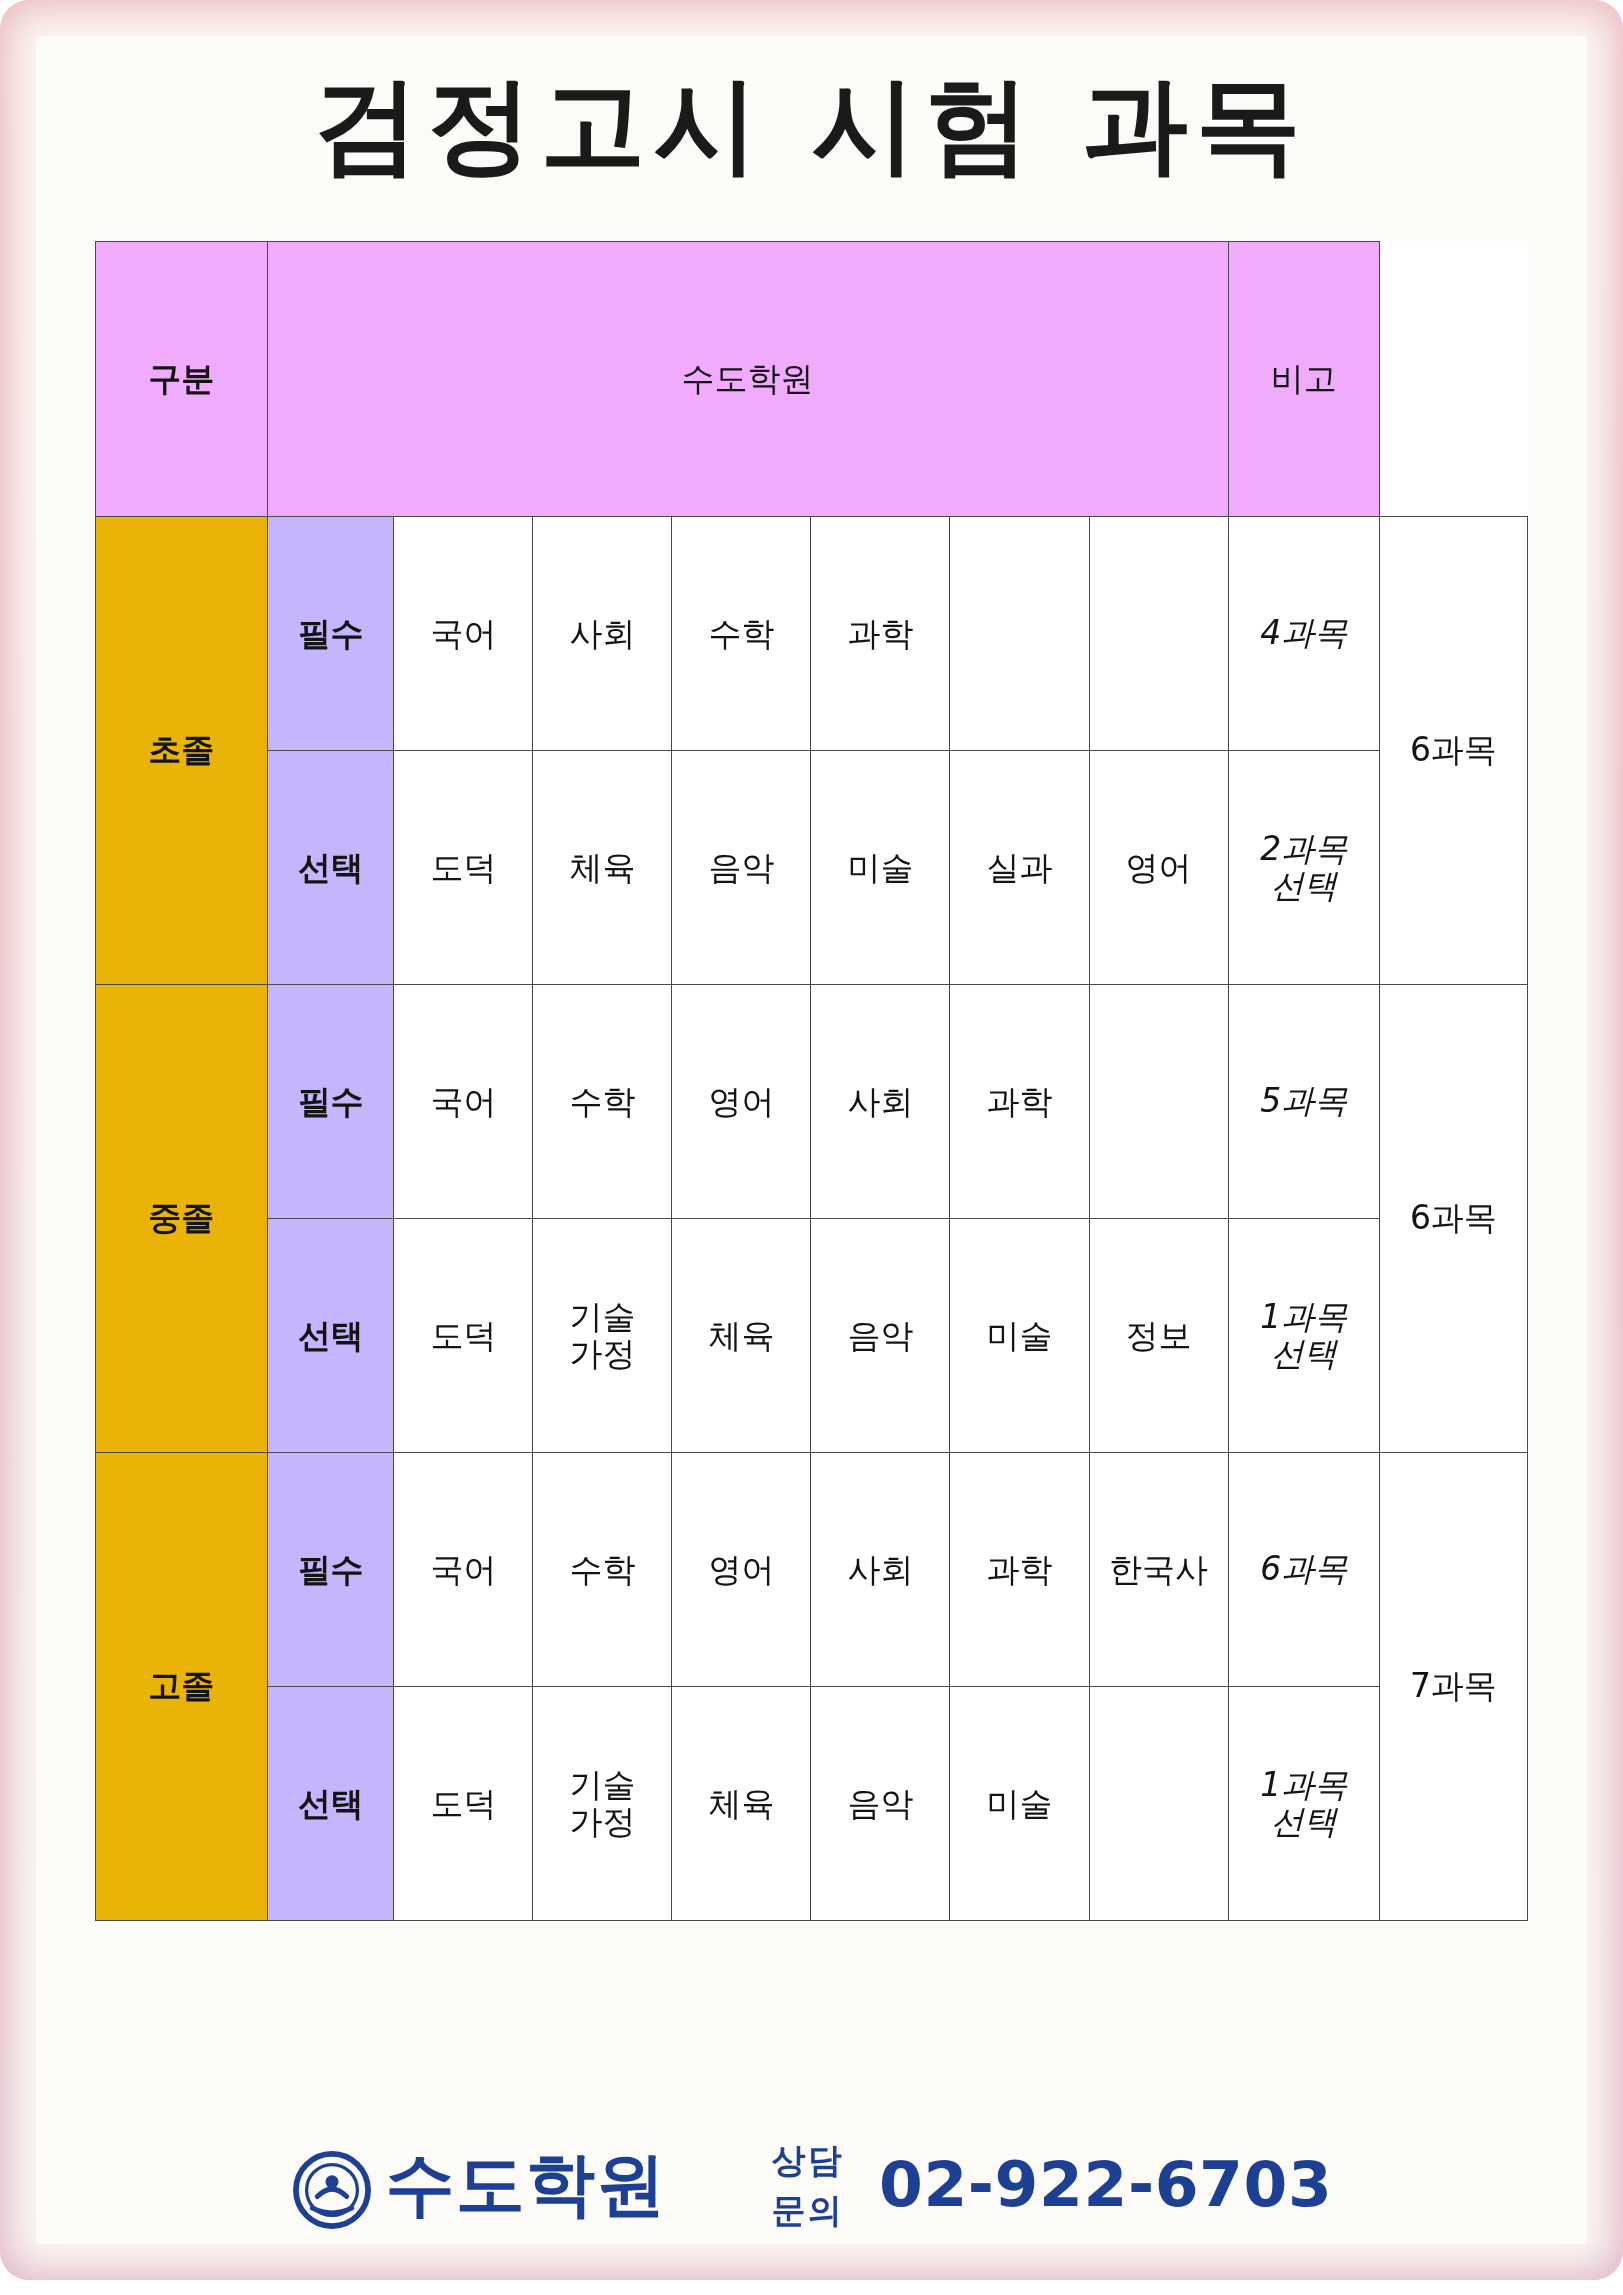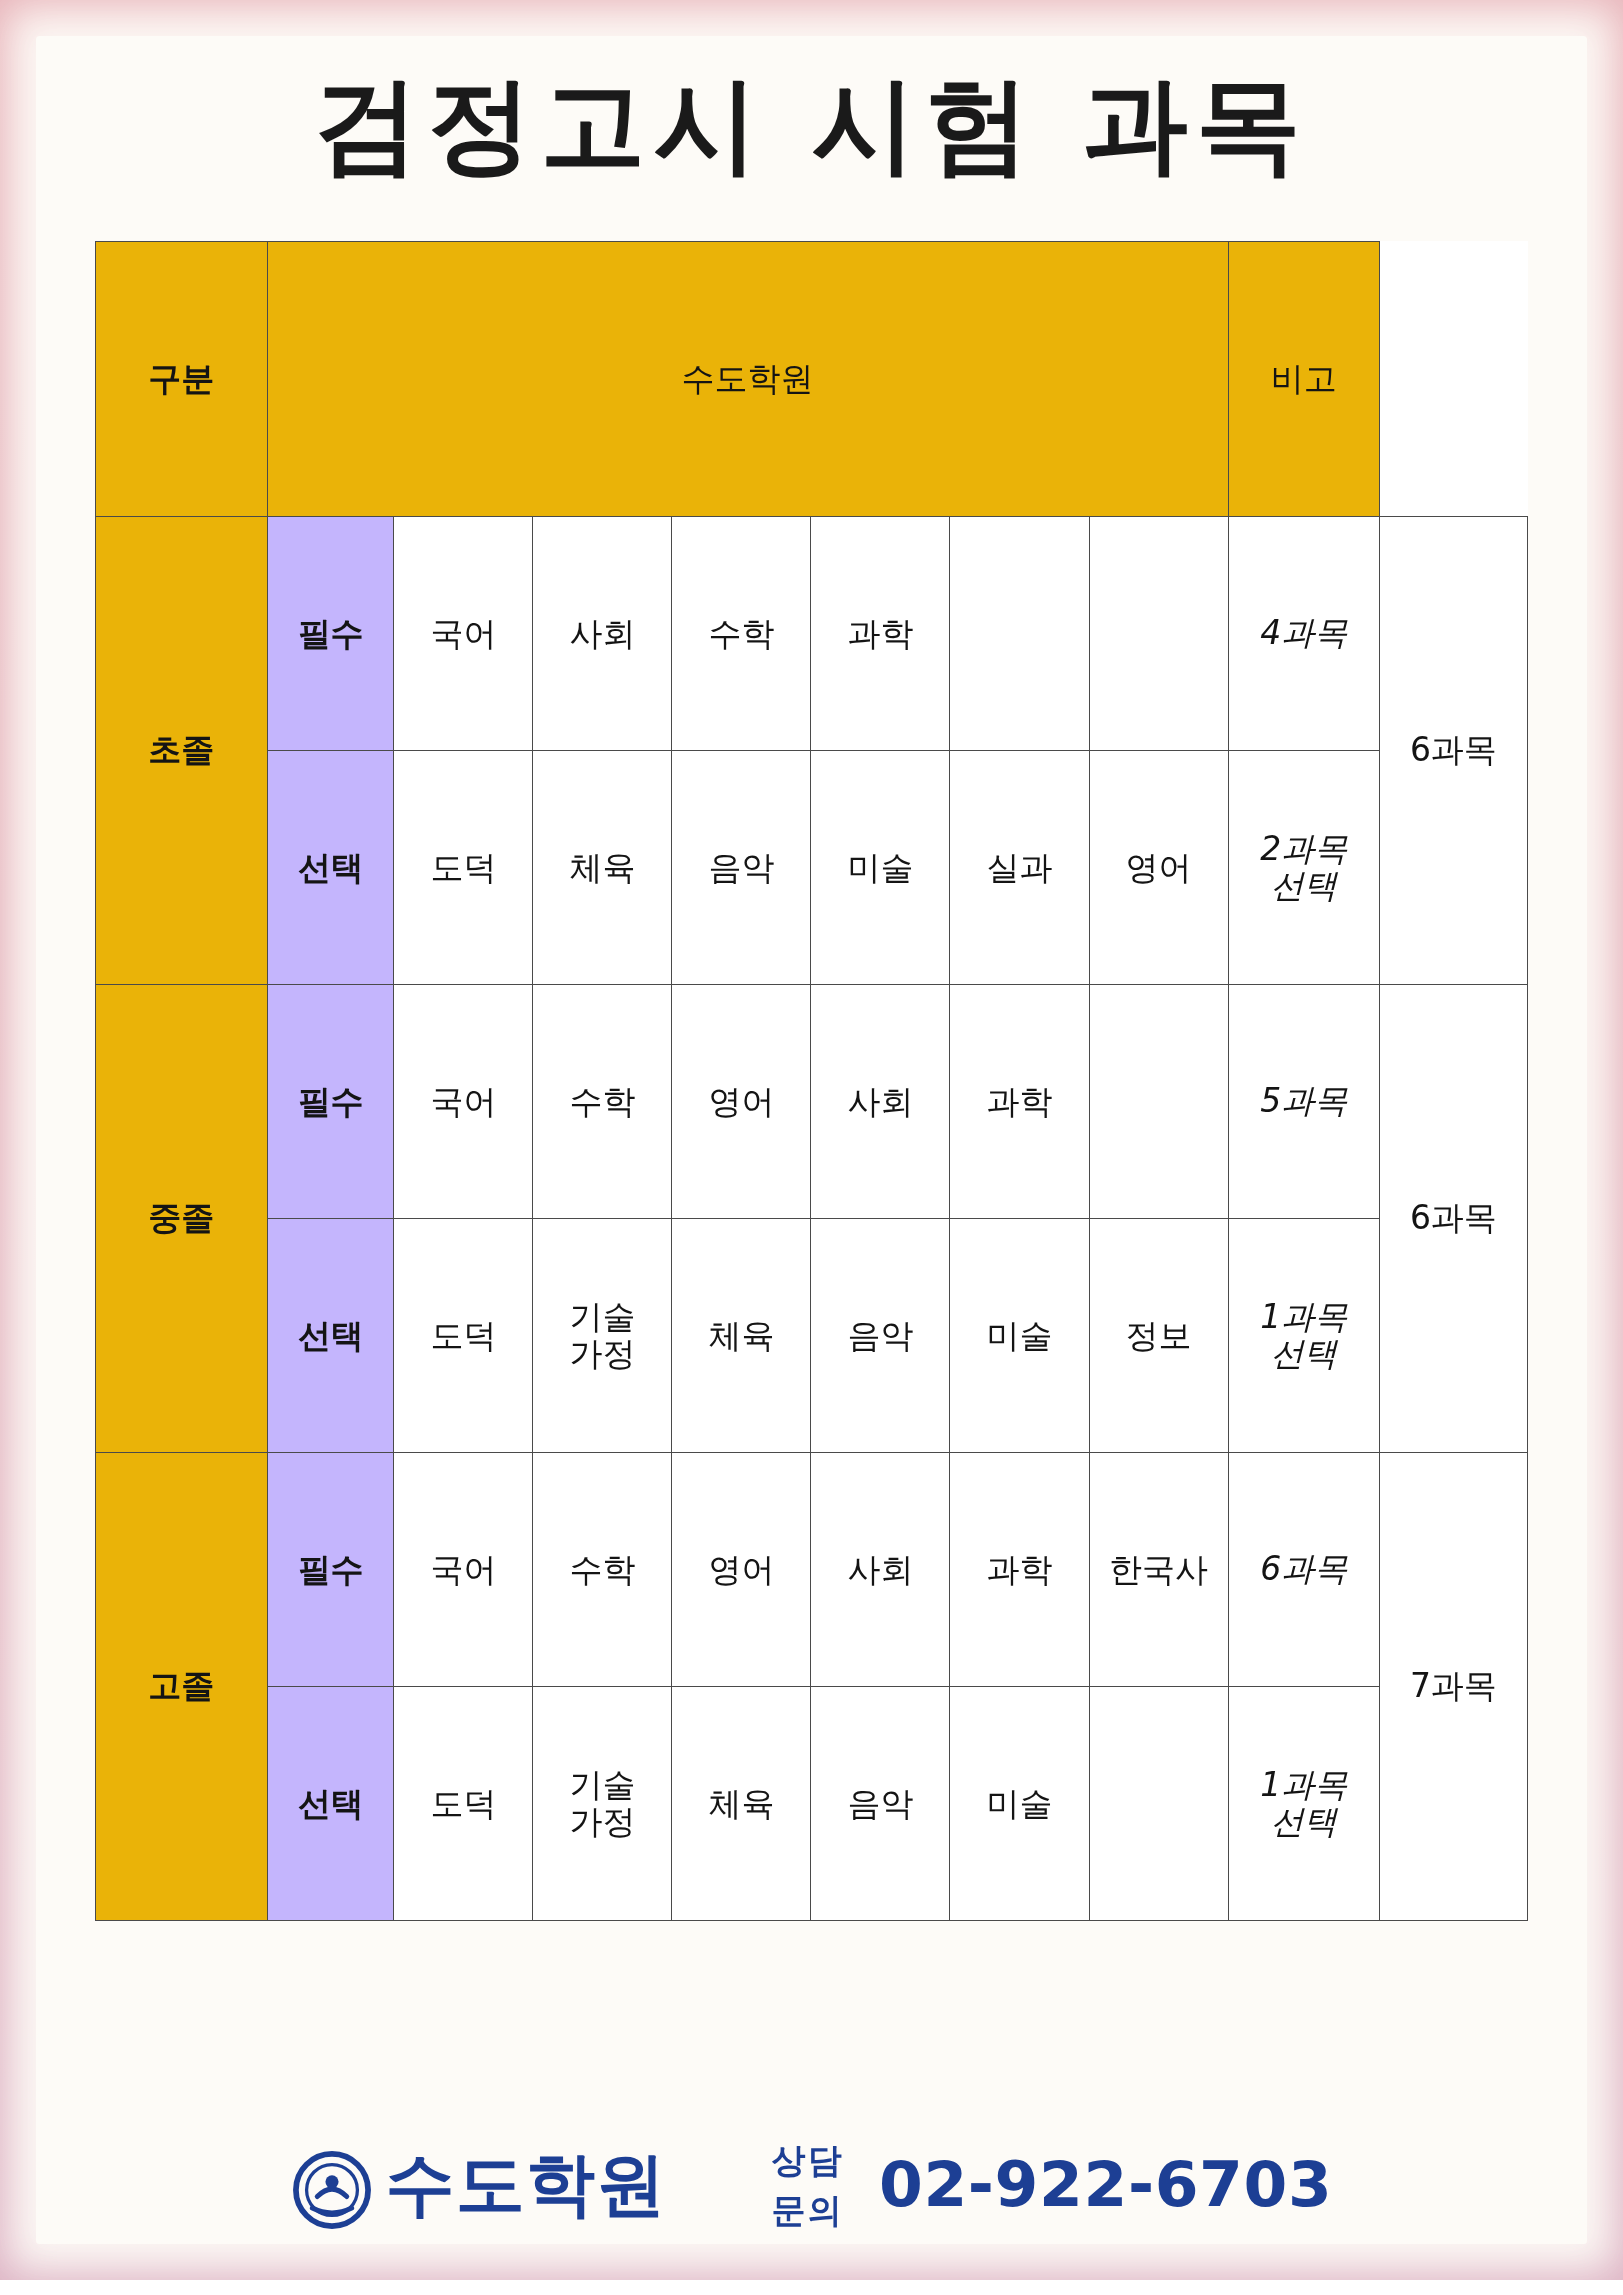--- a/index.html
+++ b/index.html
@@ -16,20 +16,21 @@
 
   
   .poster {
     position: relative;
     width: 1623px;
     height: 2280px;
     box-sizing: border-box;
     background: linear-gradient(180deg, #e8b5bb 0%, #e3acb6 40%, #ddb3c4 100%);
     padding: 0;
     overflow: hidden;
+    border-radius: 29px;
   }
   .inner-sheet {
     position: absolute;
     left: 36px;
     top: 36px;
     right: 36px;
     bottom: 36px;
     background: #fdfbf7;
     border-radius: 3.5px;
     box-shadow: 0 0 41px 29px rgba(253, 251, 247, 0.95);
@@ -66,21 +67,21 @@
   table.subjects td, table.subjects th {
     border: 1.8px solid #4a4a4a;
     text-align: center;
     vertical-align: middle;
     font-size: 33px;
     color: #141414;
     font-family: "DejaVu Sans", "Liberation Sans", sans-serif;
     padding: 0;
   }
   .hdr {
-    background: #eab308;
+    background: #f0abfc;
     font-weight: bold;
     height: 274px;
     font-size: 36px;
   }
   .hdr-gubun { font-size: 36px; }
   .hdr-exam { font-size: 39px; font-weight: normal; }
   .hdr-bigo { font-size: 39px; font-weight: normal; }
 
   .level-cell {
     background: #eab308;

